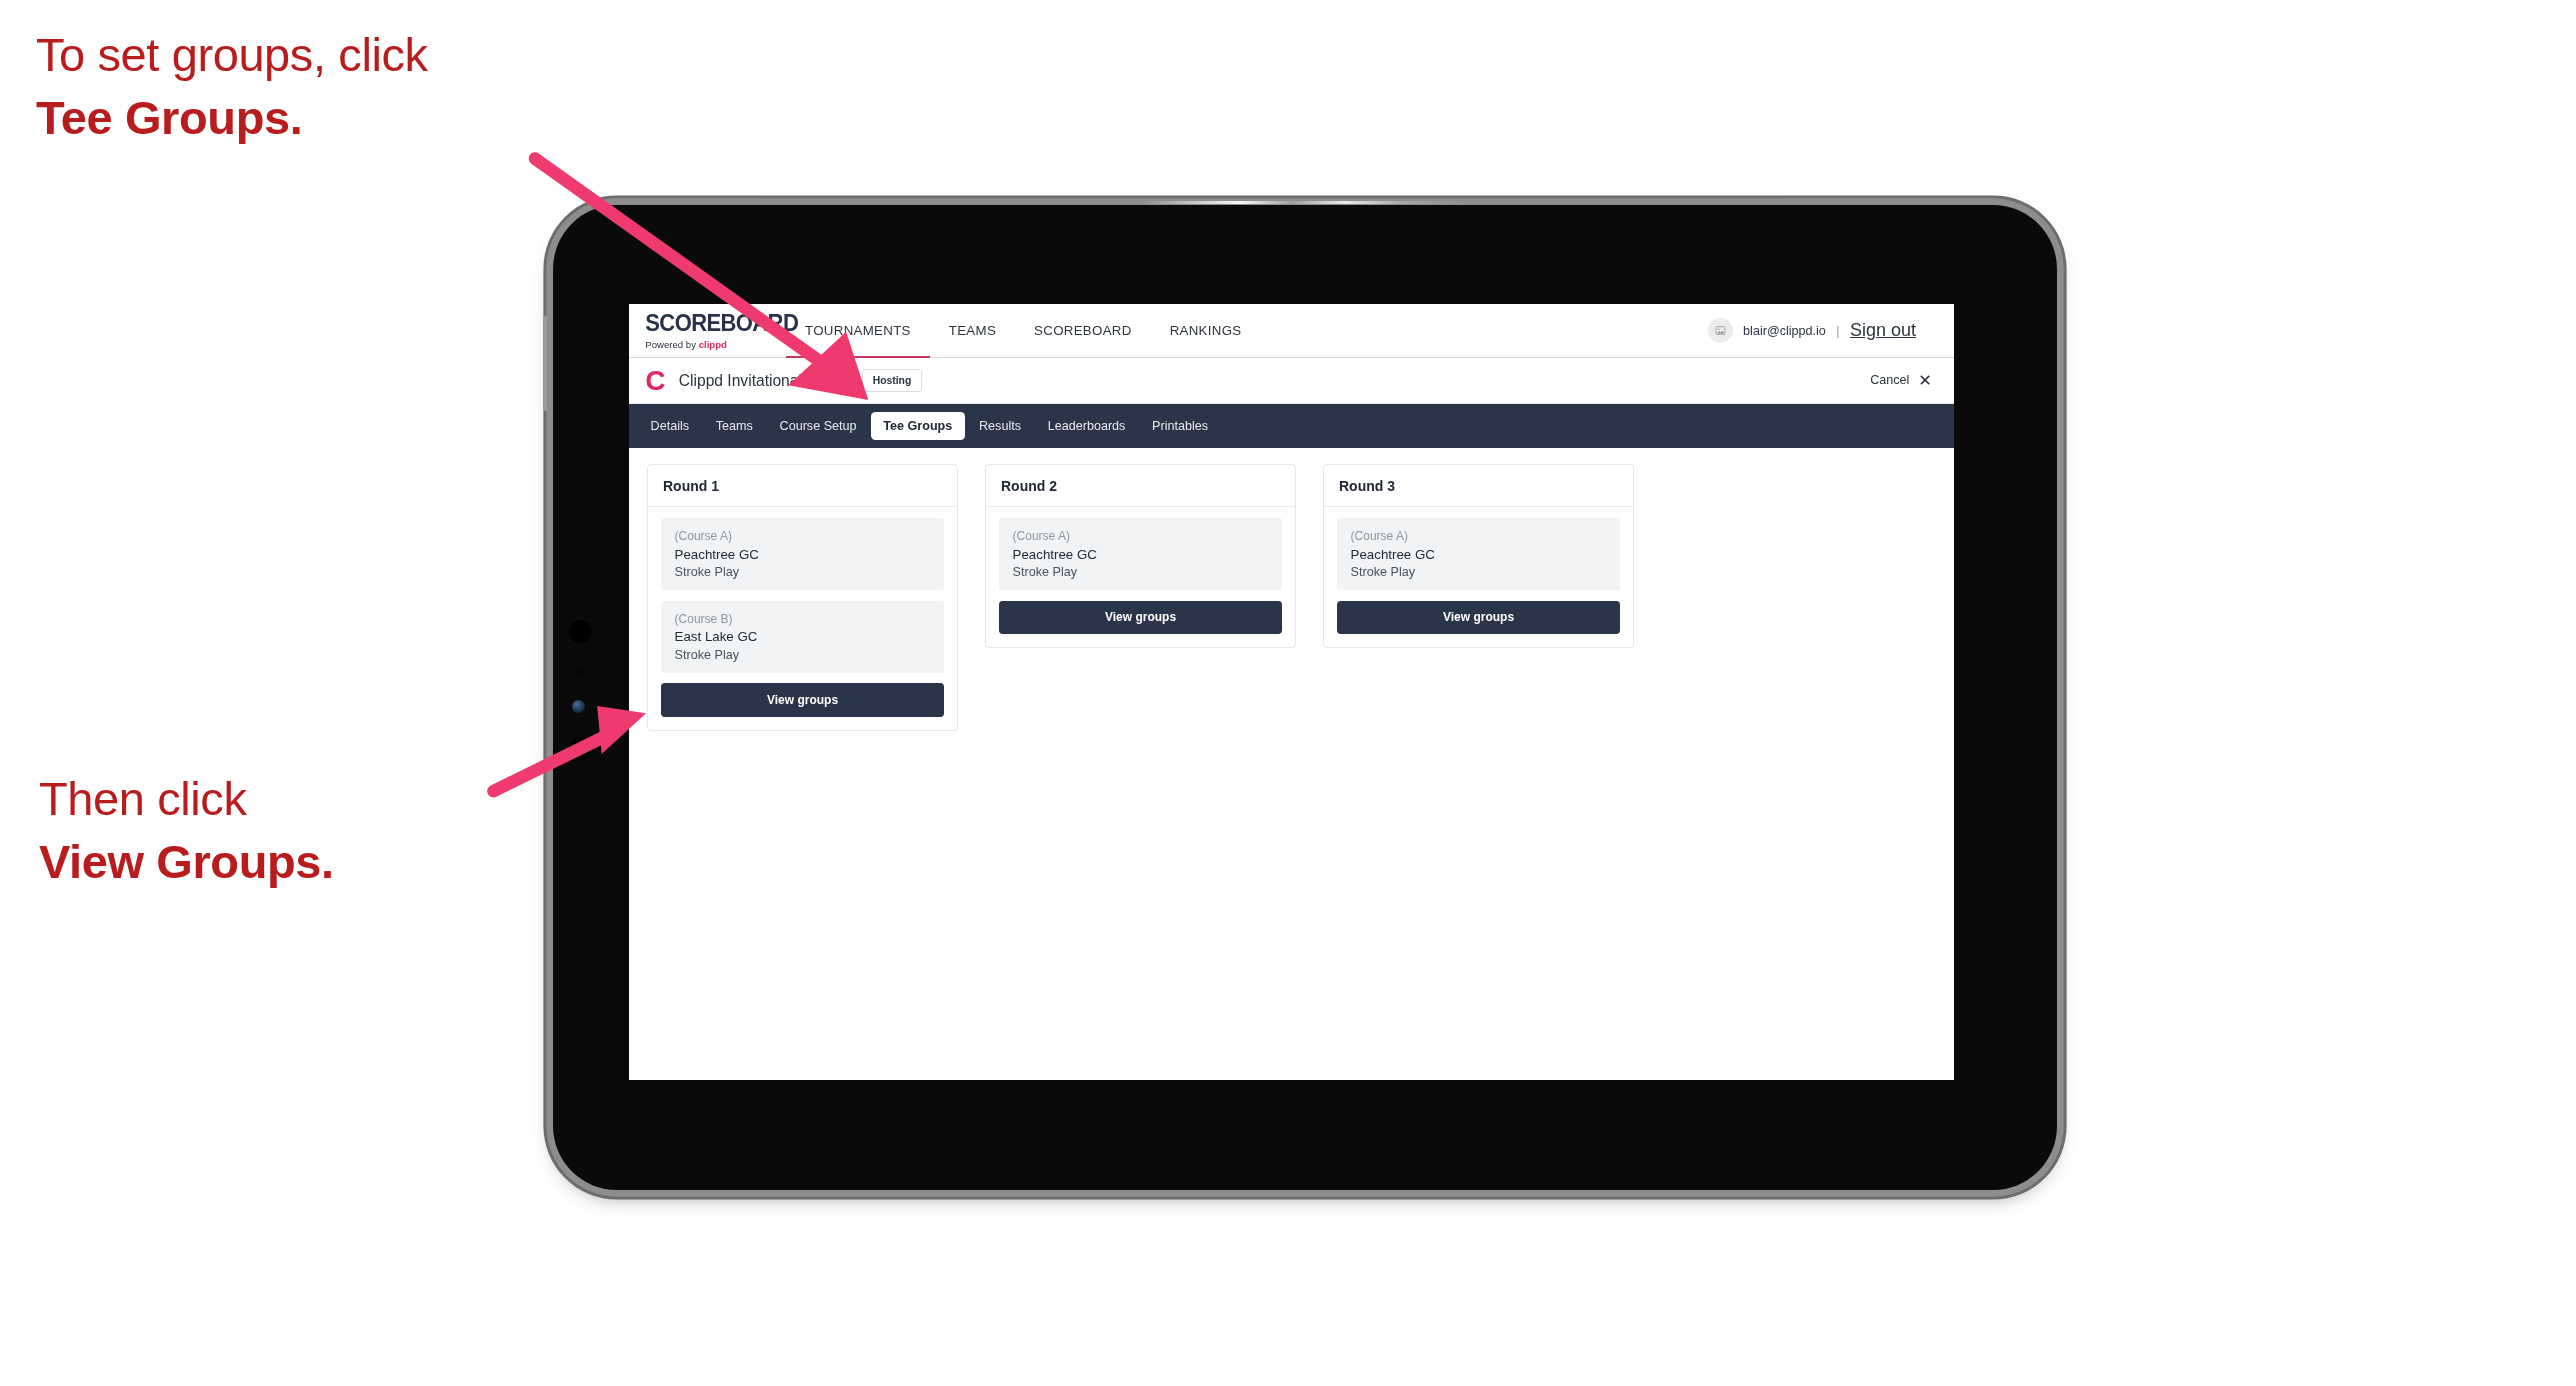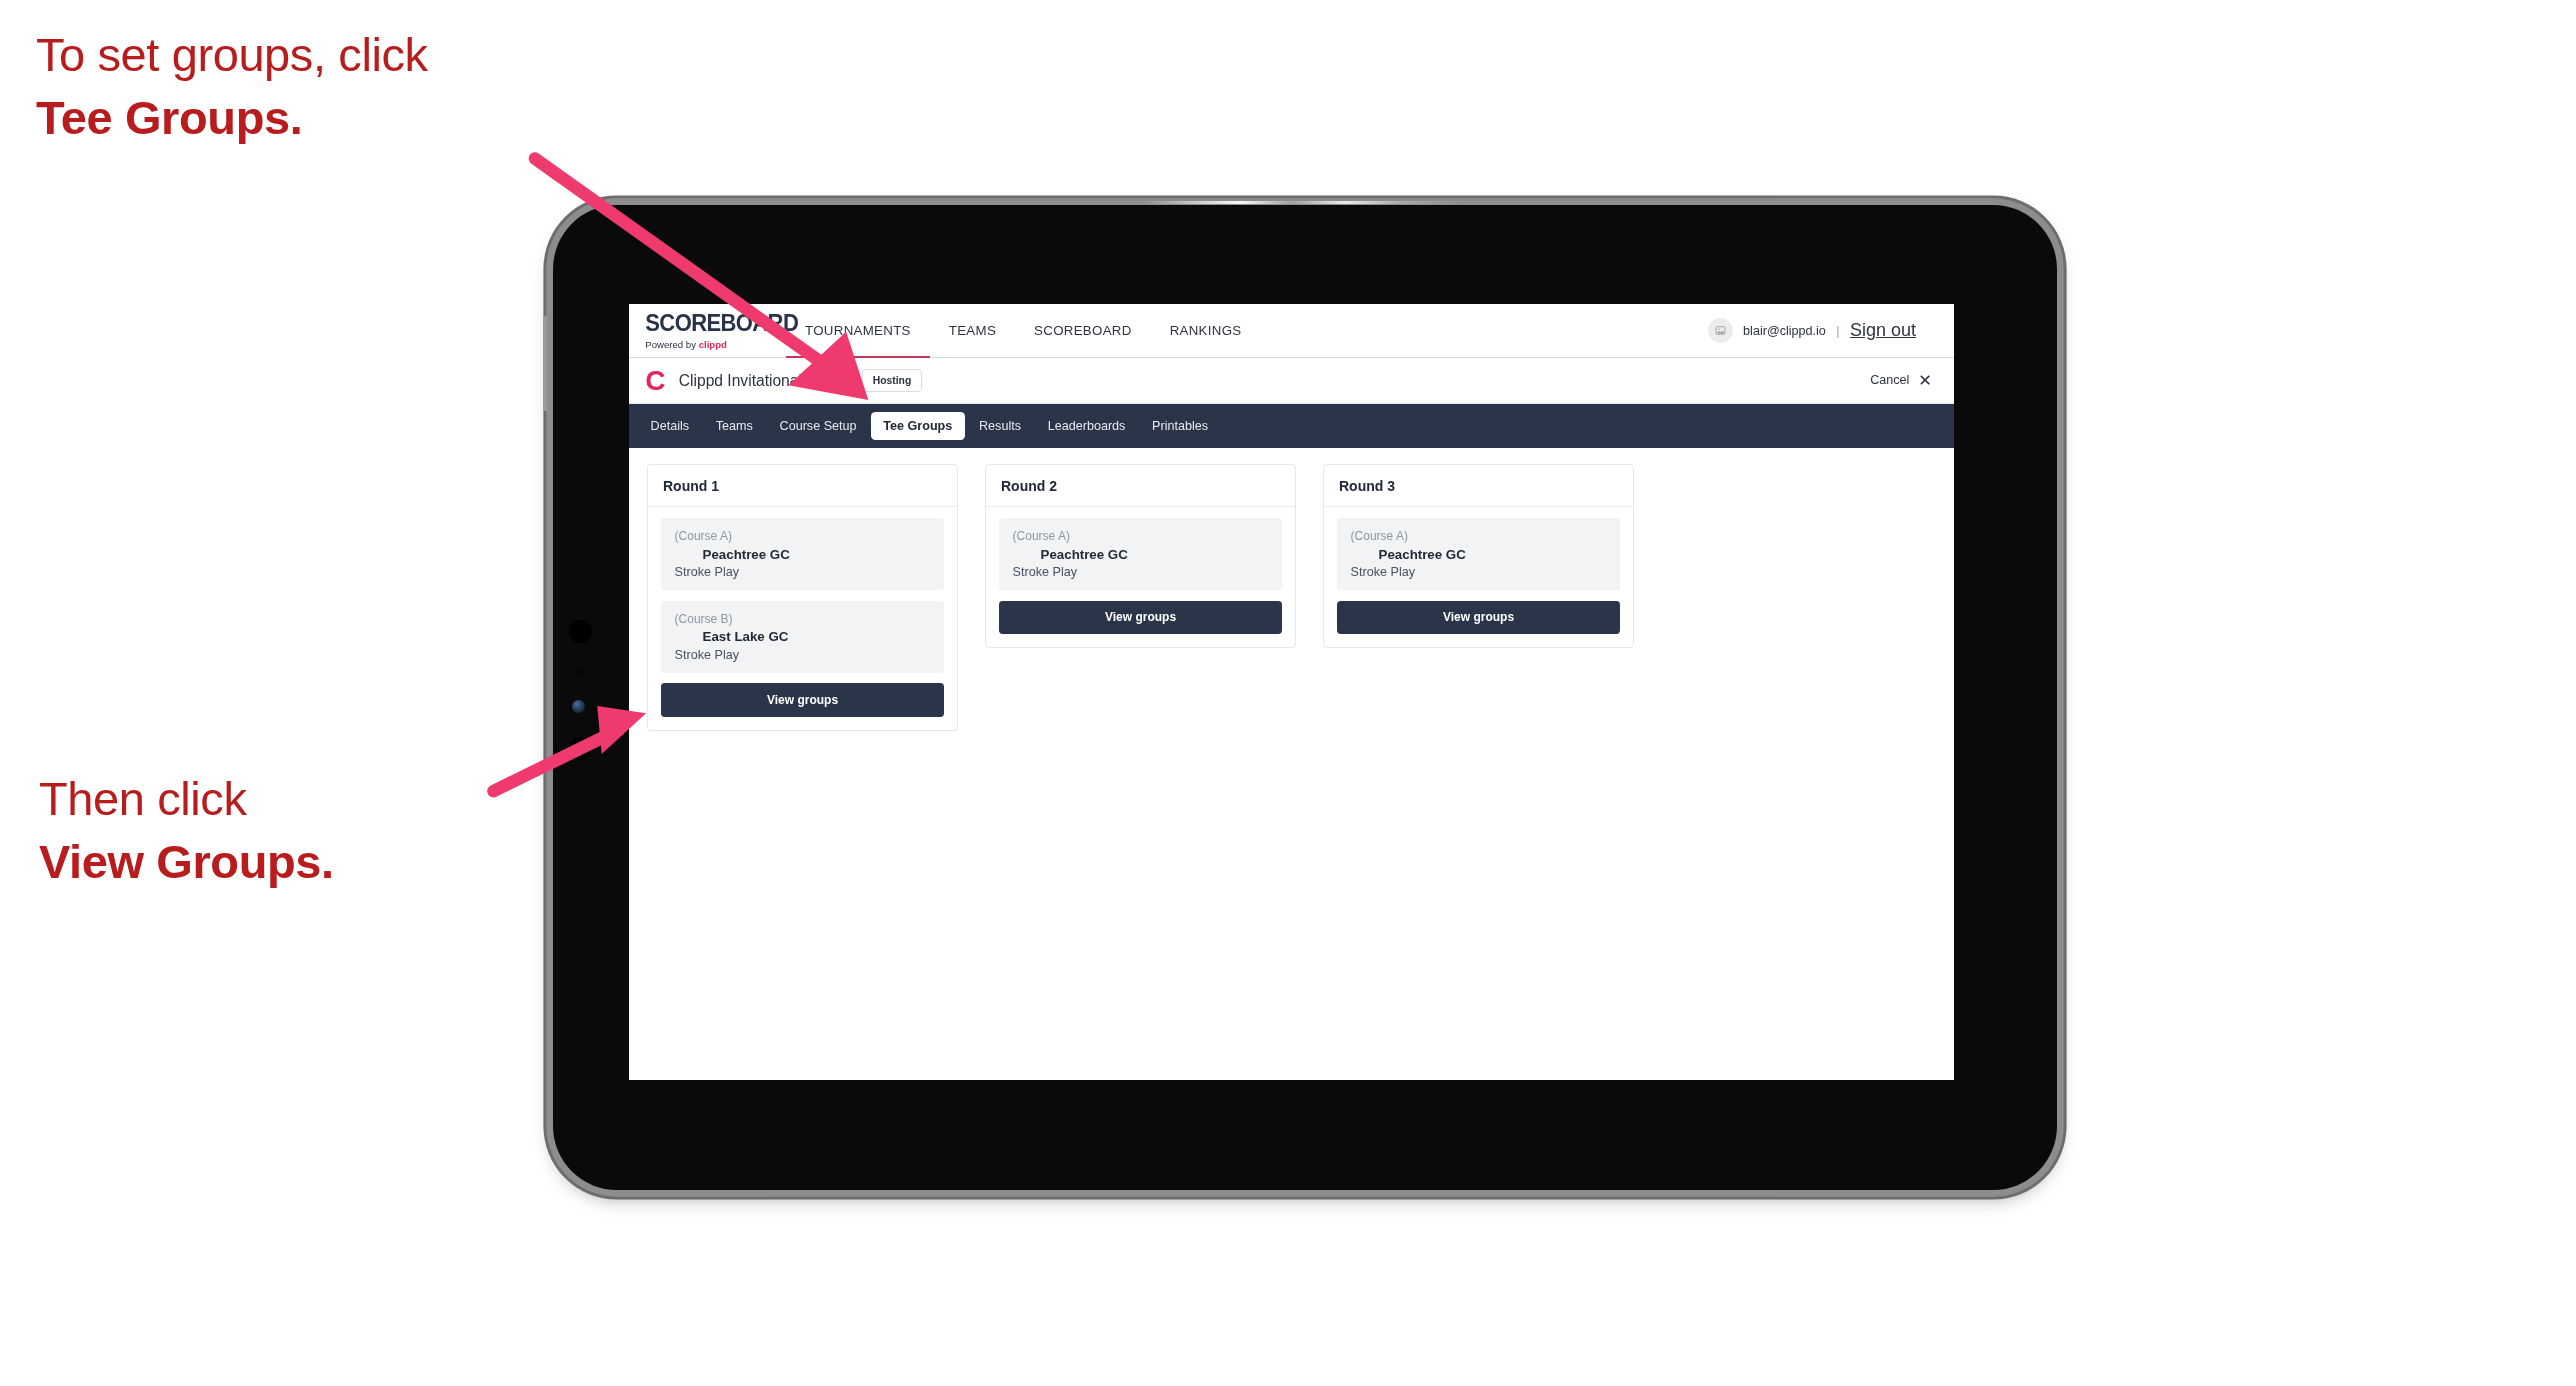--- a/index.html
+++ b/index.html
@@ -267,21 +267,21 @@
     color: #222a38;
   }
   .round-body { padding: 10.4px 13.3px 13.3px 13.3px; }
   .course-block {
     background: #f2f3f5;
     border-radius: 3px;
     padding: 11px 13.3px;
     margin-bottom: 10.4px;
   }
   .course-tag { font-size: 12px; color: #8e96a3; margin-bottom: 3.7px; }
-  .course-name { font-size: 13.3px; font-weight: bold; color: #222a38; margin-bottom: 3.7px; margin-left: 28px; }
+  .course-name { font-size: 13.3px; font-weight: normal; color: #222a38; margin-bottom: 3.7px; }
   .course-format { font-size: 12.6px; color: #4a5160; }
   .view-btn {
     display: block;
     width: 100%;
     background: #2b3549;
     color: #ffffff;
     border: none;
     border-radius: 3.7px;
     padding: 9.6px 0;
     font-size: 12px;

